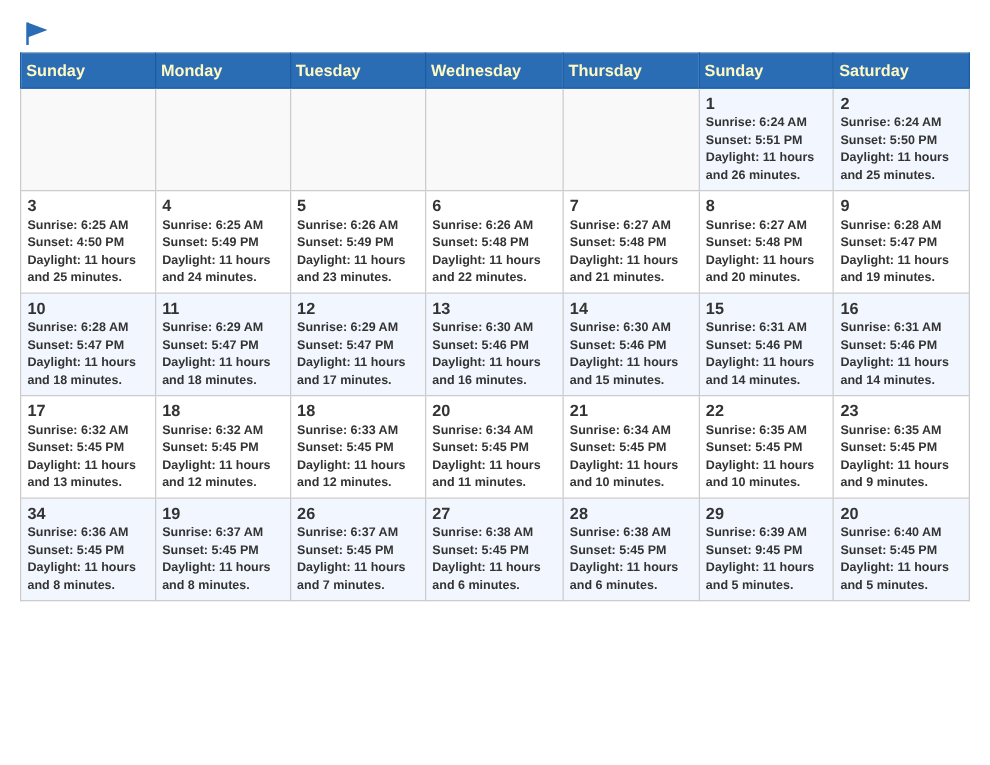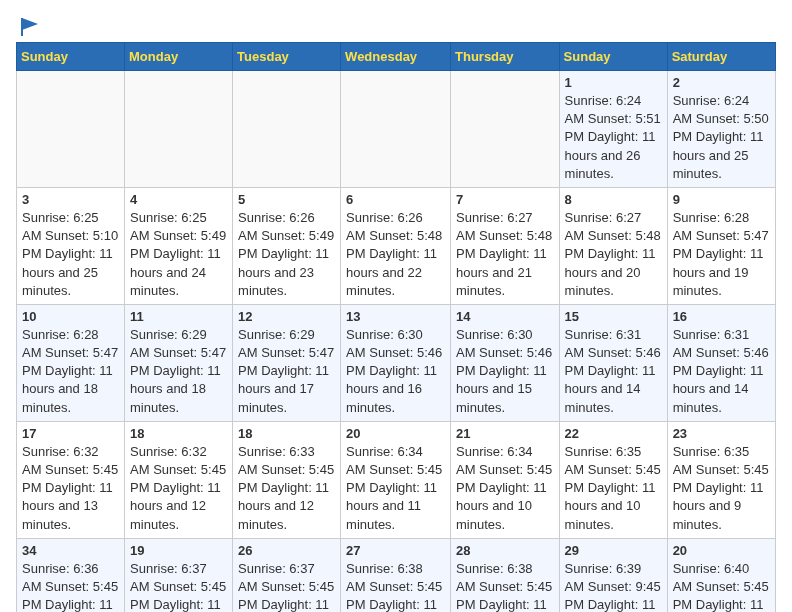--- a/index.html
+++ b/index.html
@@ -32,21 +32,21 @@
     .location {
       font-size: 16px;
       color: #555;
     }
     table {
       width: 100%;
       border-collapse: collapse;
     }
     thead tr th {
       background-color: #2a6db5;
-      color: #fde047;
+      color: #fef9c3;
       font-size: 13px;
       font-weight: bold;
       padding: 6px 4px;
       text-align: left;
       border: 1px solid #1a5da5;
     }
     tbody tr td {
       vertical-align: top;
       border: 1px solid #ccc;
       padding: 4px 5px;
@@ -60,23 +60,24 @@
       background-color: #fff;
     }
     .day-num {
       font-weight: bold;
       font-size: 13px;
       color: #333;
       display: block;
       margin-bottom: 2px;
     }
     .day-info {
-      font-size: 13px;
+      font-size: 10px;
       color: #333;
       line-height: 1.4;
+      font-weight: bold;
     }
     .empty {
       background-color: #f9f9f9 !important;
     }
   </style>
 </head>
 <body>
 
 <div class="header">
   <div class="logo">
@@ -124,21 +125,21 @@
           <span class="day-num">2</span>
           <div class="day-info">Sunrise: 6:24 AM
 Sunset: 5:50 PM
 Daylight: 11 hours and 25 minutes.</div>
         </td>
       </tr>
       <tr>
         <td>
           <span class="day-num">3</span>
           <div class="day-info">Sunrise: 6:25 AM
-Sunset: 5:10 PM
+Sunset: 4:50 PM
 Daylight: 11 hours and 25 minutes.</div>
         </td>
         <td>
           <span class="day-num">4</span>
           <div class="day-info">Sunrise: 6:25 AM
 Sunset: 5:49 PM
 Daylight: 11 hours and 24 minutes.</div>
         </td>
         <td>
           <span class="day-num">5</span>

